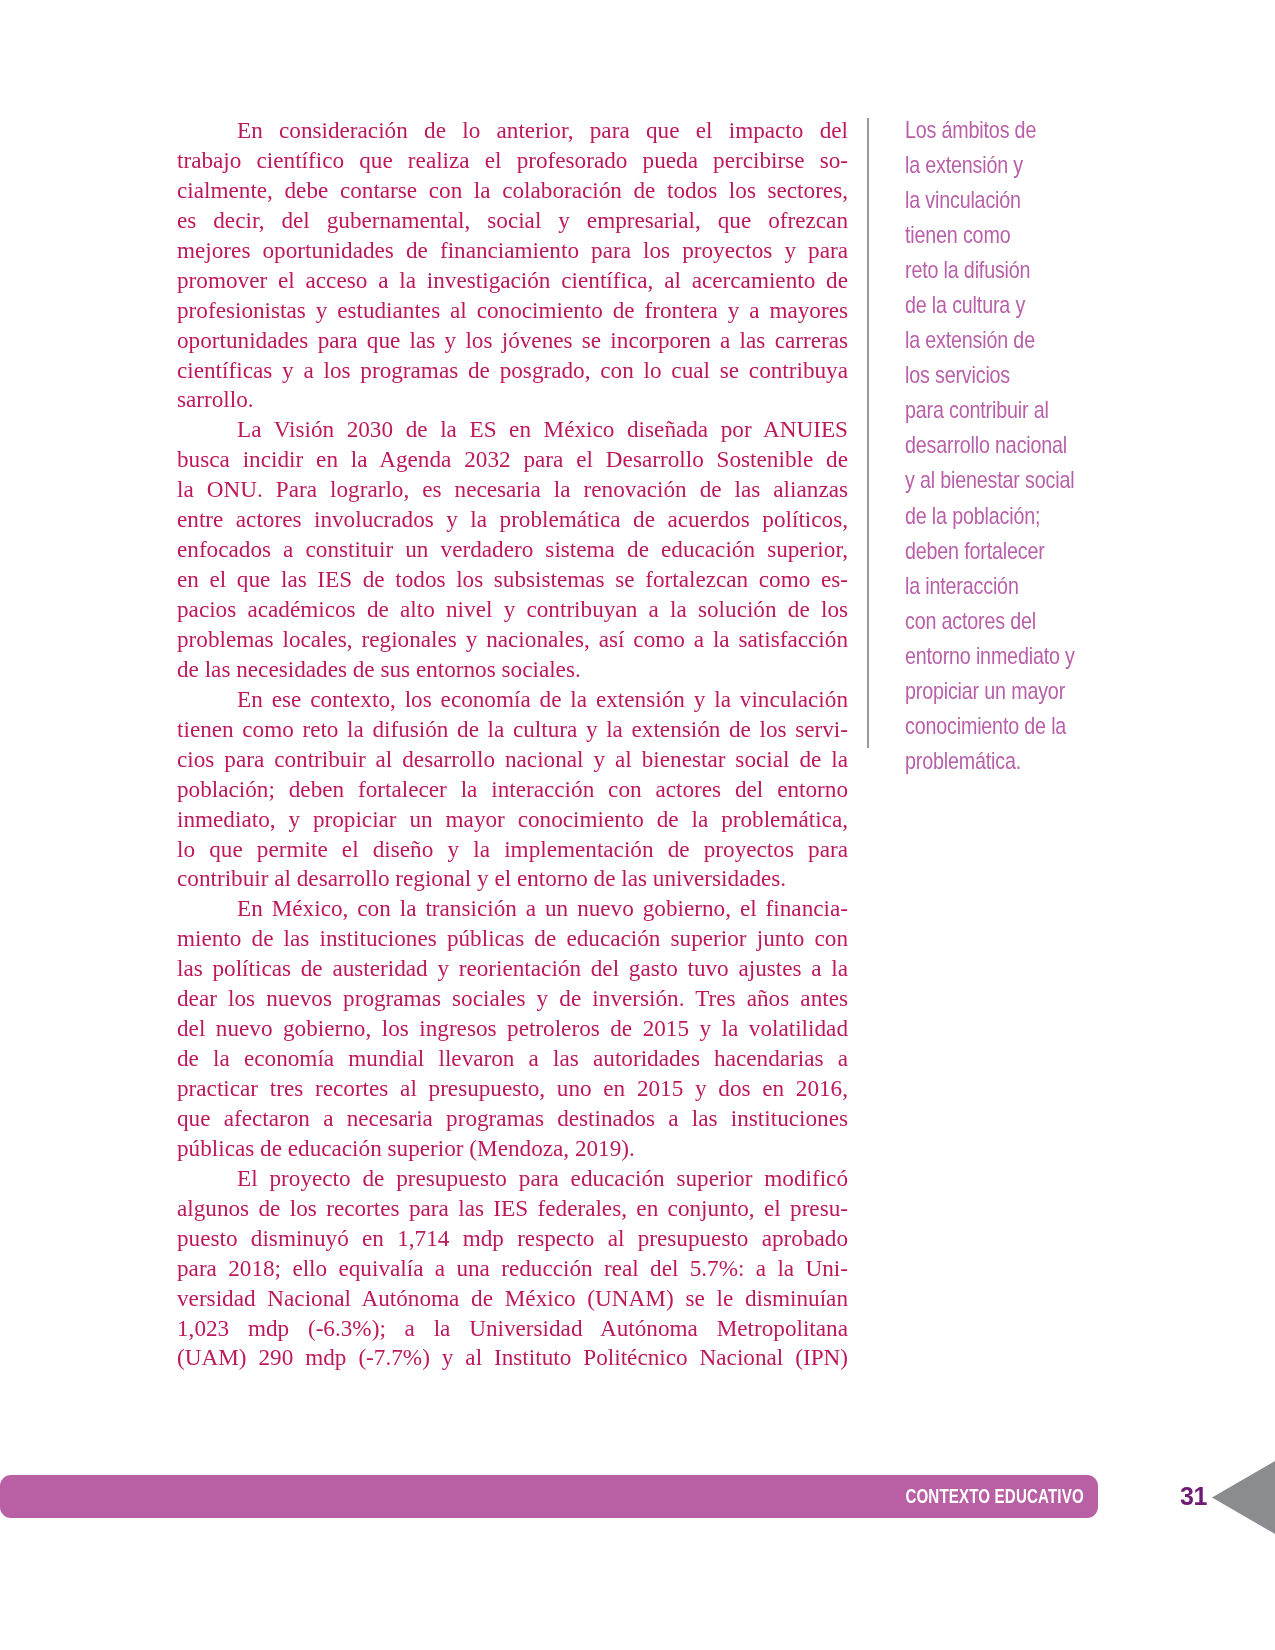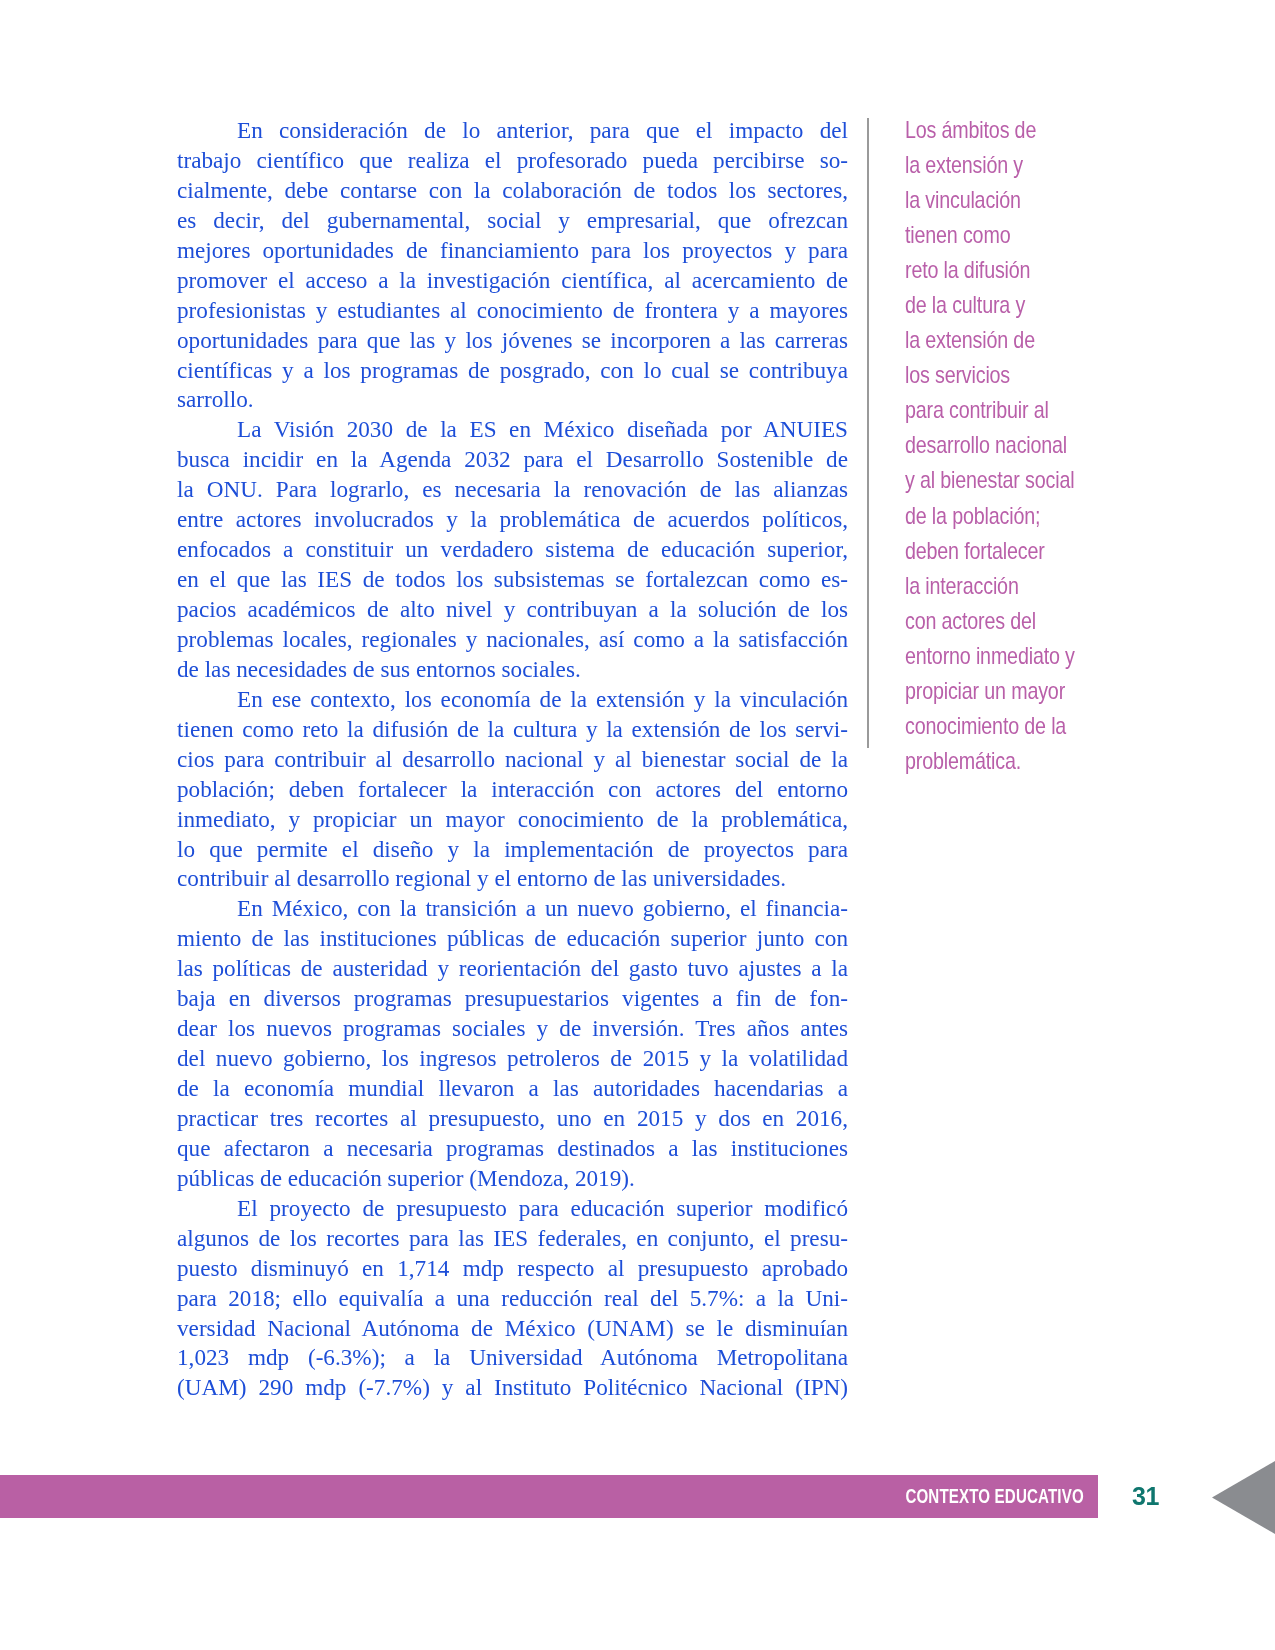--- a/index.html
+++ b/index.html
@@ -1,43 +1,43 @@
 <!DOCTYPE html>
 <html><head>
 <meta charset="utf-8">
 <style>
   html, body { margin:0; padding:0; background:#ffffff; }
   body { width:1275px; height:1650px; position:relative; overflow:hidden; }
   .body-col {
     position:absolute; left:177px; top:116px; width:671px;
     font-family:"Liberation Serif","DejaVu Serif",serif;
-    font-size:23.2px; line-height:29.95px; color:#1d4ed8;
+    font-size:23.2px; line-height:29.95px; color:#be185d;
   }
   .line { display:block; white-space:nowrap; text-align:justify; text-align-last:justify; height:29.95px; overflow:visible; }
   .line.last { text-align-last:left; }
   .line.indent { padding-left:60px; }
   .divider { position:absolute; left:867px; top:118px; width:1.5px; height:630px; background:#9a9a9a; }
   .sidebar {
     position:absolute; left:905px; top:112px; width:230px;
     font-family:"Liberation Sans","DejaVu Sans",sans-serif;
     font-size:24px; line-height:35.05px; color:#b95fa9;
     transform:scaleX(0.82); transform-origin:left top; letter-spacing:-0.2px;
   }
   .sidebar .sline { display:block; white-space:nowrap; height:35.05px; }
-  .footer-band { position:absolute; left:0; top:1475px; width:1098px; height:43px; background:#b960a4; }
+  .footer-band { position:absolute; left:0; top:1475px; width:1098px; height:43px; background:#b960a4;border-radius:11px; }
   .section-label {
     position:absolute; right:14px; top:9px;
     font-family:"Liberation Sans","DejaVu Sans",sans-serif; font-weight:bold;
     font-size:21px; color:#ffffff; letter-spacing:0.2px;
     transform:scaleX(0.72); transform-origin:right center; white-space:nowrap;
   }
   .page-number {
-    position:absolute; left:1132px; top:1482px;
+    position:absolute; left:1180px; top:1482px;
     font-family:"Liberation Sans","DejaVu Sans",sans-serif; font-weight:bold;
-    font-size:25px; color:#0f766e; letter-spacing:-0.5px;
+    font-size:25px; color:#701a75; letter-spacing:-0.5px;
   }
   .tab-triangle { position:absolute; left:1212px; top:1461px; width:63px; height:73px; }
 </style>
 </head>
 <body>
 
 <div class="body-col" id="body-col">
     <span class="line indent">En consideración de lo anterior, para que el impacto del</span>
     <span class="line">trabajo científico que realiza el profesorado pueda percibirse so-</span>
     <span class="line">cialmente, debe contarse con la colaboración de todos los sectores,</span>
@@ -60,21 +60,20 @@
     <span class="line indent">En ese contexto, los economía de la extensión y la vinculación</span>
     <span class="line">tienen como reto la difusión de la cultura y la extensión de los servi-</span>
     <span class="line">cios para contribuir al desarrollo nacional y al bienestar social de la</span>
     <span class="line">población; deben fortalecer la interacción con actores del entorno</span>
     <span class="line">inmediato, y propiciar un mayor conocimiento de la problemática,</span>
     <span class="line">lo que permite el diseño y la implementación de proyectos para</span>
     <span class="line last">contribuir al desarrollo regional y el entorno de las universidades.</span>
     <span class="line indent">En México, con la transición a un nuevo gobierno, el financia-</span>
     <span class="line">miento de las instituciones públicas de educación superior junto con</span>
     <span class="line">las políticas de austeridad y reorientación del gasto tuvo ajustes a la</span>
-    <span class="line">baja en diversos programas presupuestarios vigentes a fin de fon-</span>
     <span class="line">dear los nuevos programas sociales y de inversión. Tres años antes</span>
     <span class="line">del nuevo gobierno, los ingresos petroleros de 2015 y la volatilidad</span>
     <span class="line">de la economía mundial llevaron a las autoridades hacendarias a</span>
     <span class="line">practicar tres recortes al presupuesto, uno en 2015 y dos en 2016,</span>
     <span class="line">que afectaron a necesaria programas destinados a las instituciones</span>
     <span class="line last">públicas de educación superior (Mendoza, 2019).</span>
     <span class="line indent">El proyecto de presupuesto para educación superior modificó</span>
     <span class="line">algunos de los recortes para las IES federales, en conjunto, el presu-</span>
     <span class="line">puesto disminuyó en 1,714 mdp respecto al presupuesto aprobado</span>
     <span class="line">para 2018; ello equivalía a una reducción real del 5.7%: a la Uni-</span>

